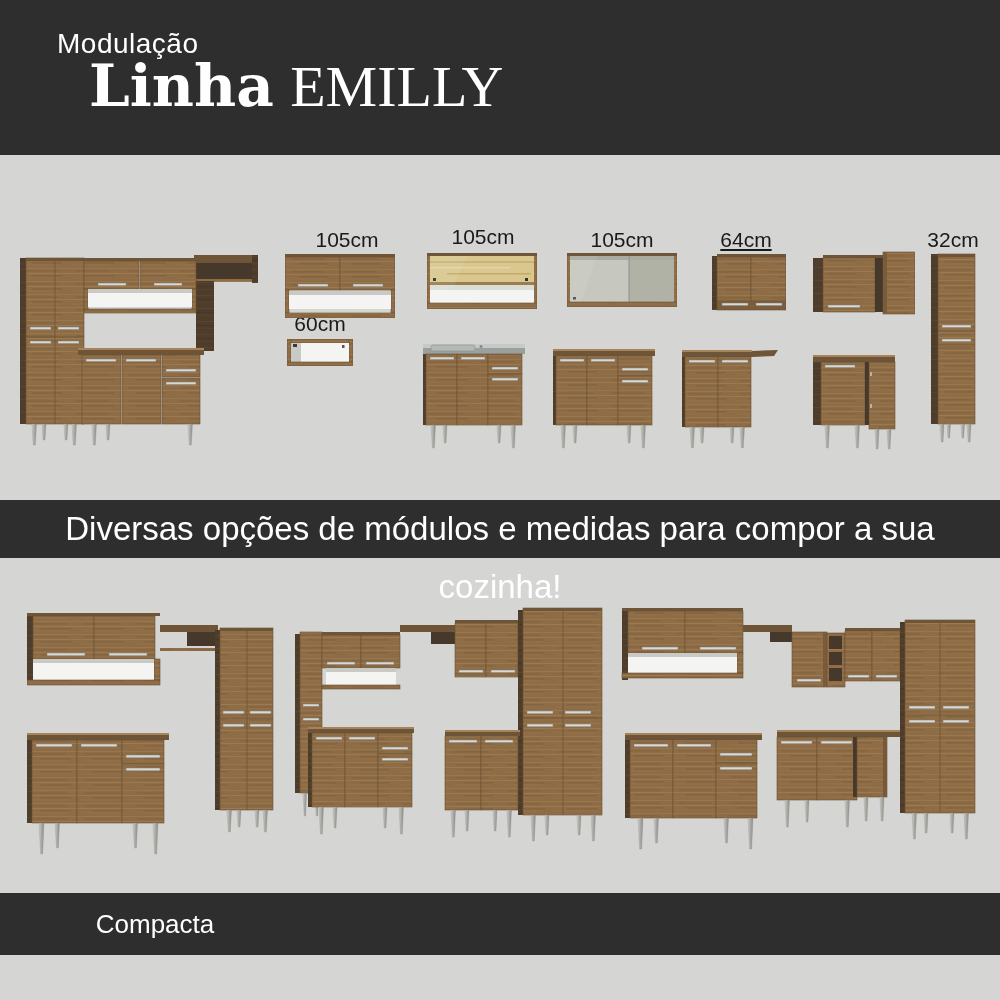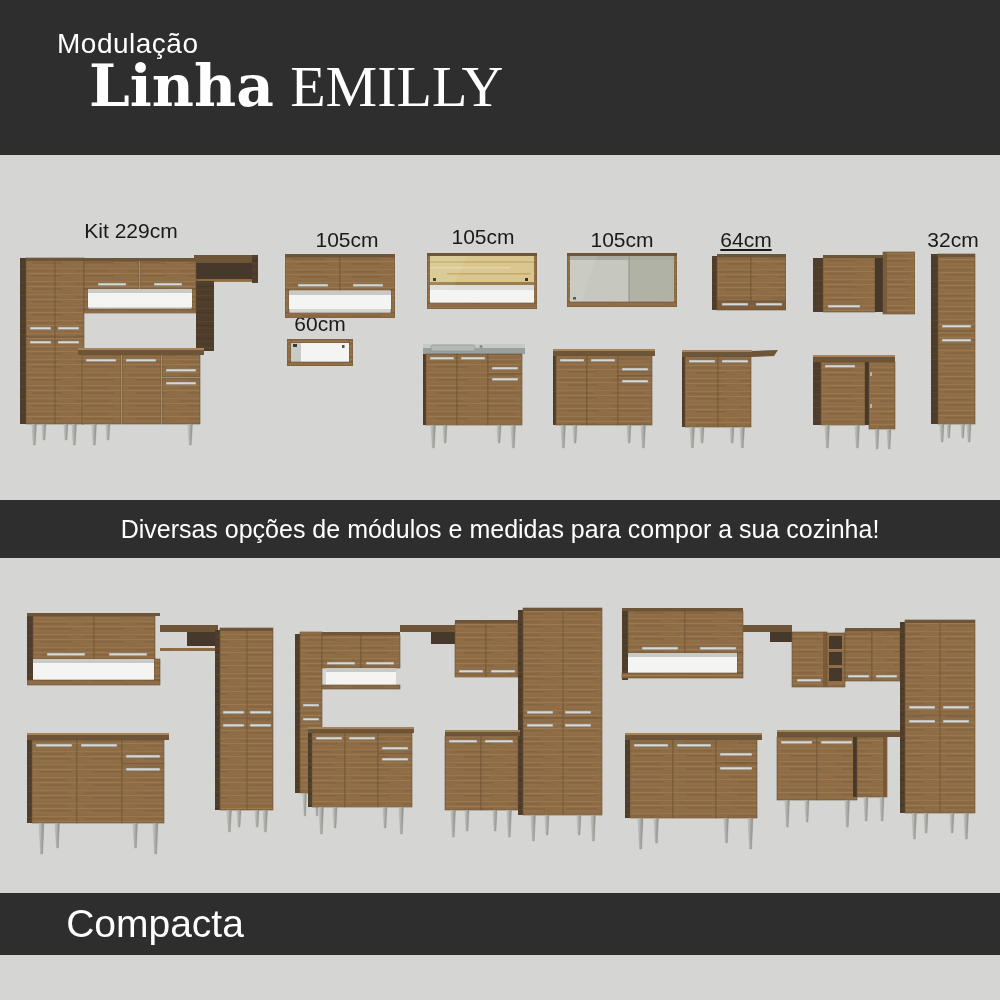--- a/index.html
+++ b/index.html
@@ -13,23 +13,23 @@
   .band-footer{top:893px;height:62px;background:#2e2e2e;}
   .band-bottom{top:955px;height:45px;background:#d5d5d4;}
 
   .kicker{position:absolute;left:57px;top:28px;color:#ffffff;font-size:28px;letter-spacing:.5px;}
   .brand{position:absolute;left:54px;top:52px;color:#ffffff;white-space:nowrap;}
   .brand .t1{font-family:"DejaVu Serif",serif;font-weight:700;font-size:58px;margin-left:35px;}
   .brand .t2{font-family:Liberation Serif, serif;font-weight:500;font-size:58px;letter-spacing:0px;margin-left:12px;}
 
   .mlabel{position:absolute;color:#1a1a1a;font-size:21px;text-align:center;line-height:23px;}
   .banner-text{position:absolute;left:0;top:500px;width:1000px;height:58px;line-height:58px;
-               text-align:center;color:#ffffff;font-size:25px;}
+               text-align:center;color:#ffffff;font-size:33px;}
   .setlabel{position:absolute;top:893px;height:62px;line-height:62px;text-align:center;
-            color:#ffffff;font-size:39px;}
+            color:#ffffff;font-size:26px;}
 
   .gfx{position:absolute;}
   
   .w  {fill:url(#wood);stroke:#6a5134;stroke-width:.6;}
   .wn {fill:url(#wood);}
   .wd {fill:url(#woodd);}
   .wt {fill:#6f5538;}
   .wl {fill:#a6835b;}
   .dk {fill:#46382a;}
   .in {fill:#f4f4f2;}
@@ -73,21 +73,20 @@
   <div class="band band-sets"></div>
   <div class="band band-footer"></div>
   <div class="band band-bottom"></div>
 
   <div class="kicker">Modulação</div>
   <div class="brand">
     <span class="t1">Linha</span>
     <span class="t2">EMILLY</span>
   </div>
 
-  <div class="mlabel" style="left:41px;top:219px;width:180px;">Kit 229cm</div>
   <div class="mlabel" style="left:288px;top:228px;width:118px;">105cm</div>
   <div class="mlabel" style="left:270px;top:312px;width:100px;">60cm</div>
   <div class="mlabel" style="left:425px;top:225px;width:116px;">105cm</div>
   <div class="mlabel" style="left:564px;top:228px;width:116px;">105cm</div>
   <div class="mlabel" style="left:696px;top:228px;width:100px;text-decoration:underline;">64cm</div>
   <div class="mlabel" style="left:903px;top:228px;width:100px;">32cm</div>
 
   <svg class="gfx" style="left:18px;top:253px;" width="240" height="218" viewBox="0 0 240 218">
     <rect class="wt" x="176" y="2" width="64" height="8"></rect>
     <rect class="wd" x="234" y="2" width="6" height="28"></rect>

